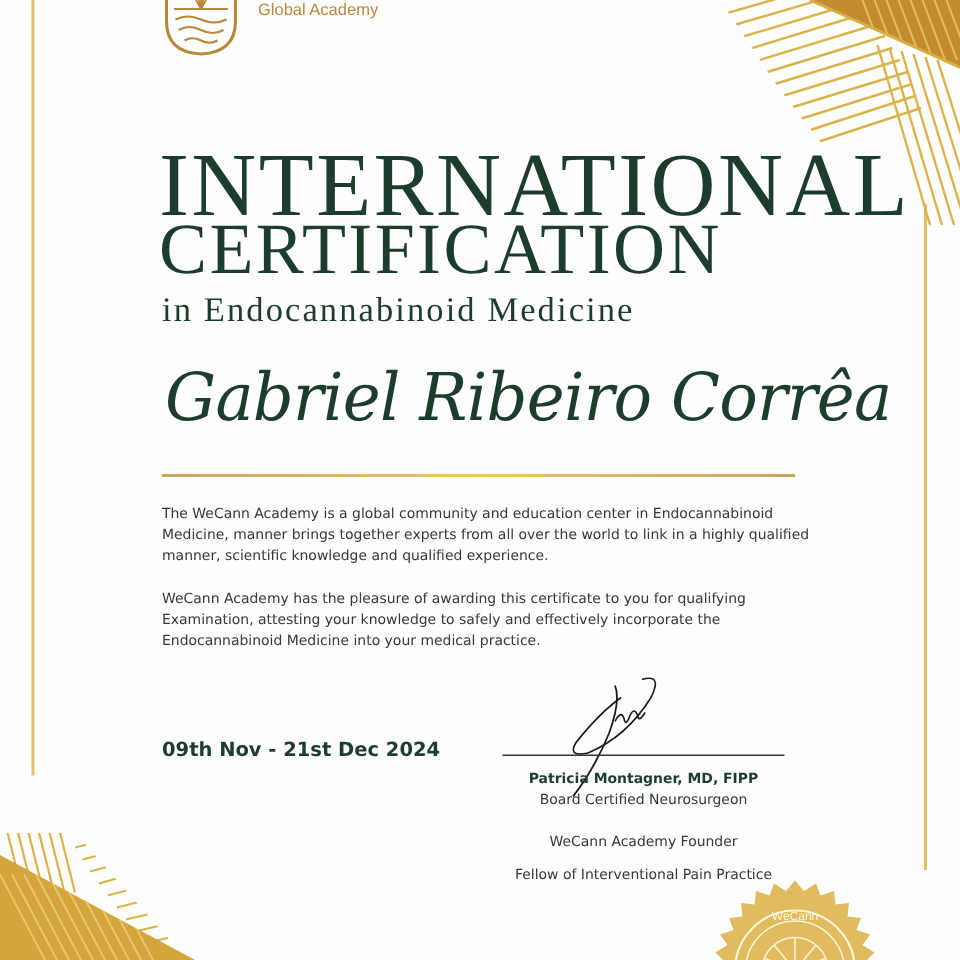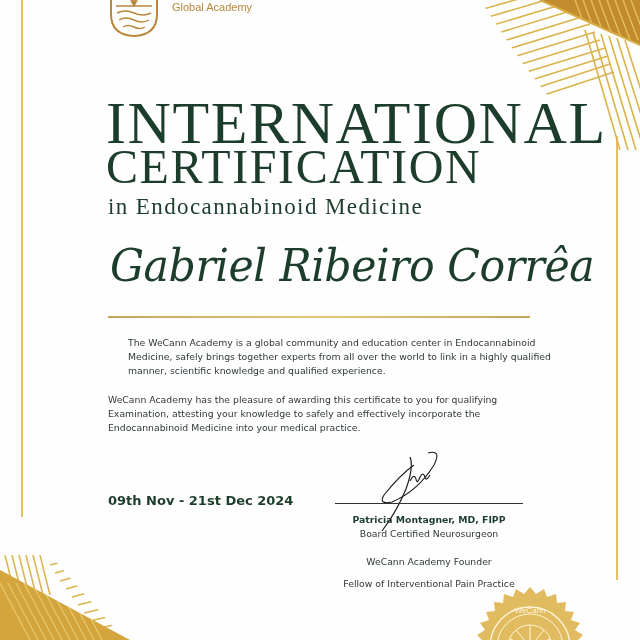--- a/index.html
+++ b/index.html
@@ -29,21 +29,21 @@
   .title.t1 { top: 89px; font-size: 60px; letter-spacing: 1.6px; }
   .title.t2 { top: 139px; font-size: 48px; letter-spacing: 1.6px; }
   .title.sub { top: 194px; font-size: 23px; letter-spacing: 1.4px; left: 108px; }
 
   
   .recipient { position: absolute; left: 110px; top: 240px; font-family: "DejaVu Serif", serif; font-style: italic; font-size: 44px; color: #1d3d2c; white-space: nowrap; letter-spacing: -0.5px; transform: scaleX(0.97); transform-origin: left center; }
   .name-underline { position: absolute; left: 108px; top: 316px; width: 422px; height: 2px; background: linear-gradient(90deg, #c9a55a, #e6c874 50%, #c9a55a); }
 
   
   .para { position: absolute; left: 108px; width: 430px; font-family: "DejaVu Sans", sans-serif; font-size: 9.3px; line-height: 14.2px; color: #2f3a33; }
-  .para.p1 { top: 336px; margin-left: 20px; }
+  .para.p1 { top: 336px; }
   .para.p2 { top: 393px; }
   .para span { display: block; white-space: nowrap; }
 
   .dates { position: absolute; left: 108px; top: 493px; font-family: "DejaVu Sans", sans-serif; font-weight: bold; font-size: 13px; color: #1d3d2c; }
 
   
   .sig-line { position: absolute; left: 335px; top: 503px; width: 188px; height: 1px; background: #333; }
   .sig-svg { position: absolute; left: 370px; top: 447px; width: 100px; height: 100px; }
   .signer { position: absolute; left: 330px; width: 198px; text-align: center; font-family: "DejaVu Sans", sans-serif; font-size: 9.3px; line-height: 14px; color: #2f3a33; }
   .signer.name { top: 513px; font-weight: bold; color: #1d3d2c; }
@@ -159,21 +159,21 @@
 
   <div class="title t1">INTERNATIONAL</div>
   <div class="title t2">CERTIFICATION</div>
   <div class="title sub">in Endocannabinoid Medicine</div>
 
   <div class="recipient">Gabriel Ribeiro Corrêa</div>
   <div class="name-underline"></div>
 
   <div class="para p1">
     <span>The WeCann Academy is a global community and education center in Endocannabinoid</span>
-    <span>Medicine, safely brings together experts from all over the world to link in a highly qualified</span>
+    <span>Medicine, manner brings together experts from all over the world to link in a highly qualified</span>
     <span>manner, scientific knowledge and qualified experience.</span>
   </div>
   <div class="para p2">
     <span>WeCann Academy has the pleasure of awarding this certificate to you for qualifying</span>
     <span>Examination, attesting your knowledge to safely and effectively incorporate the</span>
     <span>Endocannabinoid Medicine into your medical practice.</span>
   </div>
 
   <div class="dates">09th Nov - 21st Dec 2024</div>
 

